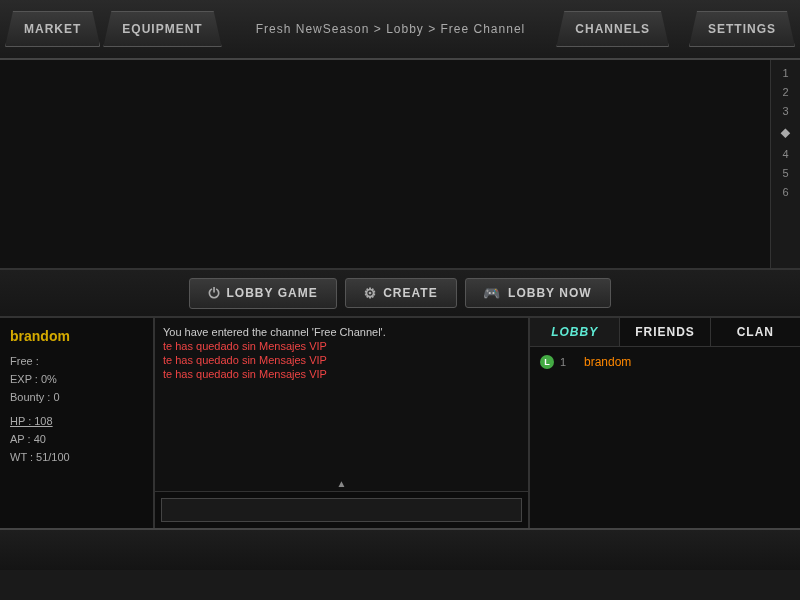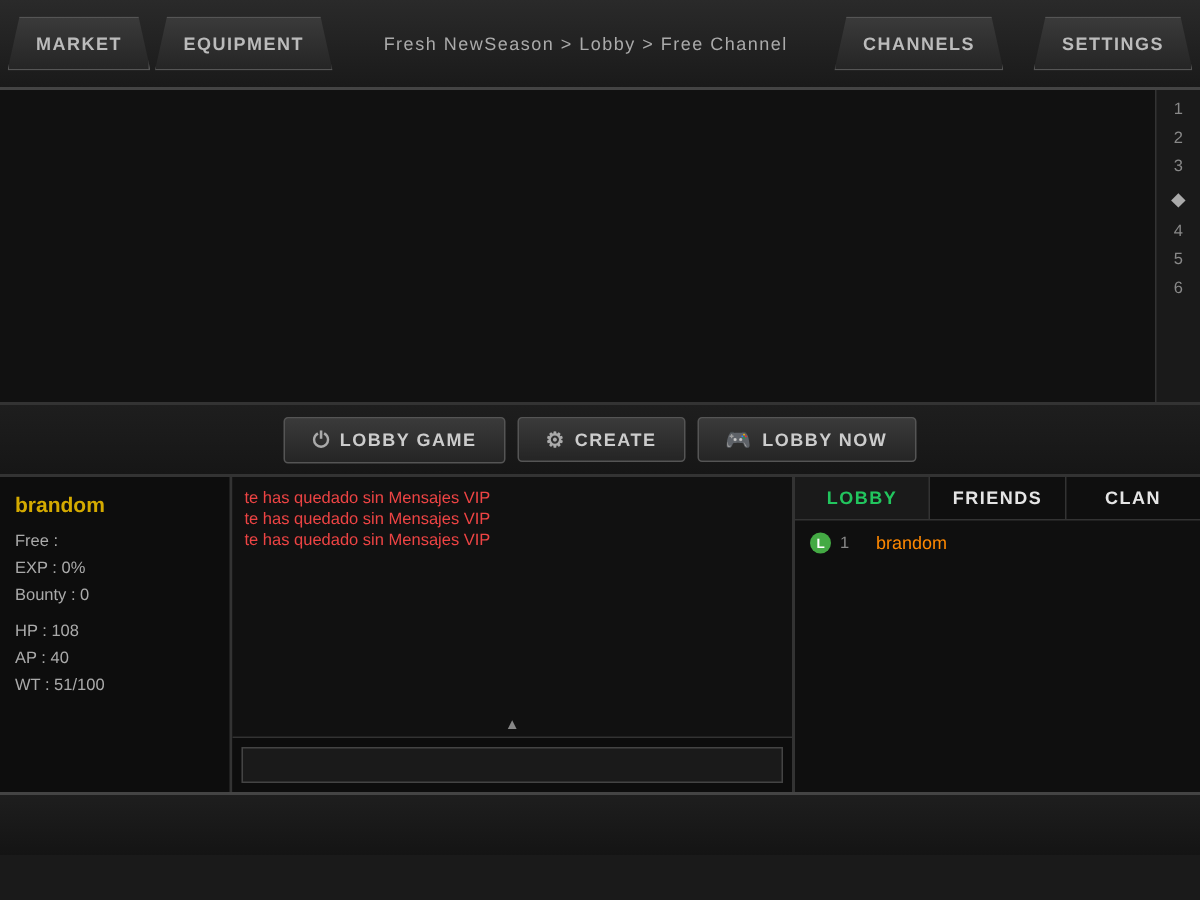--- a/index.html
+++ b/index.html
@@ -216,21 +216,21 @@
       text-align: center;
       padding: 7px 0;
       font-size: 12px;
       font-weight: bold;
       letter-spacing: 1px;
       color: #e5e5e5;
       cursor: pointer;
       border-right: 1px solid #333;
     }
     .right-tab:last-child { border-right: none; }
-    .right-tab.active { color: #22c55e; background: #1a1a1a; }
+    .right-tab.active { color: #5eead4; background: #1a1a1a; font-style: italic; }
     .lobby-list {
       flex: 1;
       padding: 5px;
       overflow-y: auto;
     }
     .lobby-user {
       display: flex;
       align-items: center;
       gap: 6px;
       padding: 3px 5px;
@@ -302,27 +302,28 @@
   </div>
 </div>
 
 <div class="bottom-panel">
 
   <div class="char-info">
     <div class="char-name">brandom</div>
     <div class="char-stat">Free :</div>
     <div class="char-stat">EXP : 0%</div>
     <div class="char-stat">Bounty : 0</div>
-    <div class="char-stat" style="margin-top:6px;">HP : 108</div>
+    <div class="char-stat" style="margin-top:6px;text-decoration:underline;">HP : 108</div>
     <div class="char-stat">AP : 40</div>
     <div class="char-stat">WT : 51/100</div>
   </div>
 
   <div class="chat-area">
     <div class="chat-messages" id="chat-msgs">
+        <div class="chat-msg-enter">You have entered the channel 'Free Channel'.</div>
         <div class="chat-msg-vip">te has quedado sin Mensajes VIP</div>
         <div class="chat-msg-vip">te has quedado sin Mensajes VIP</div>
         <div class="chat-msg-vip">te has quedado sin Mensajes VIP</div>
       </div>
     <div class="chat-scroll-up">▲</div>
     <div class="chat-input-bar">
       <input class="chat-input" type="text" style="">
     </div>
   </div>
 

